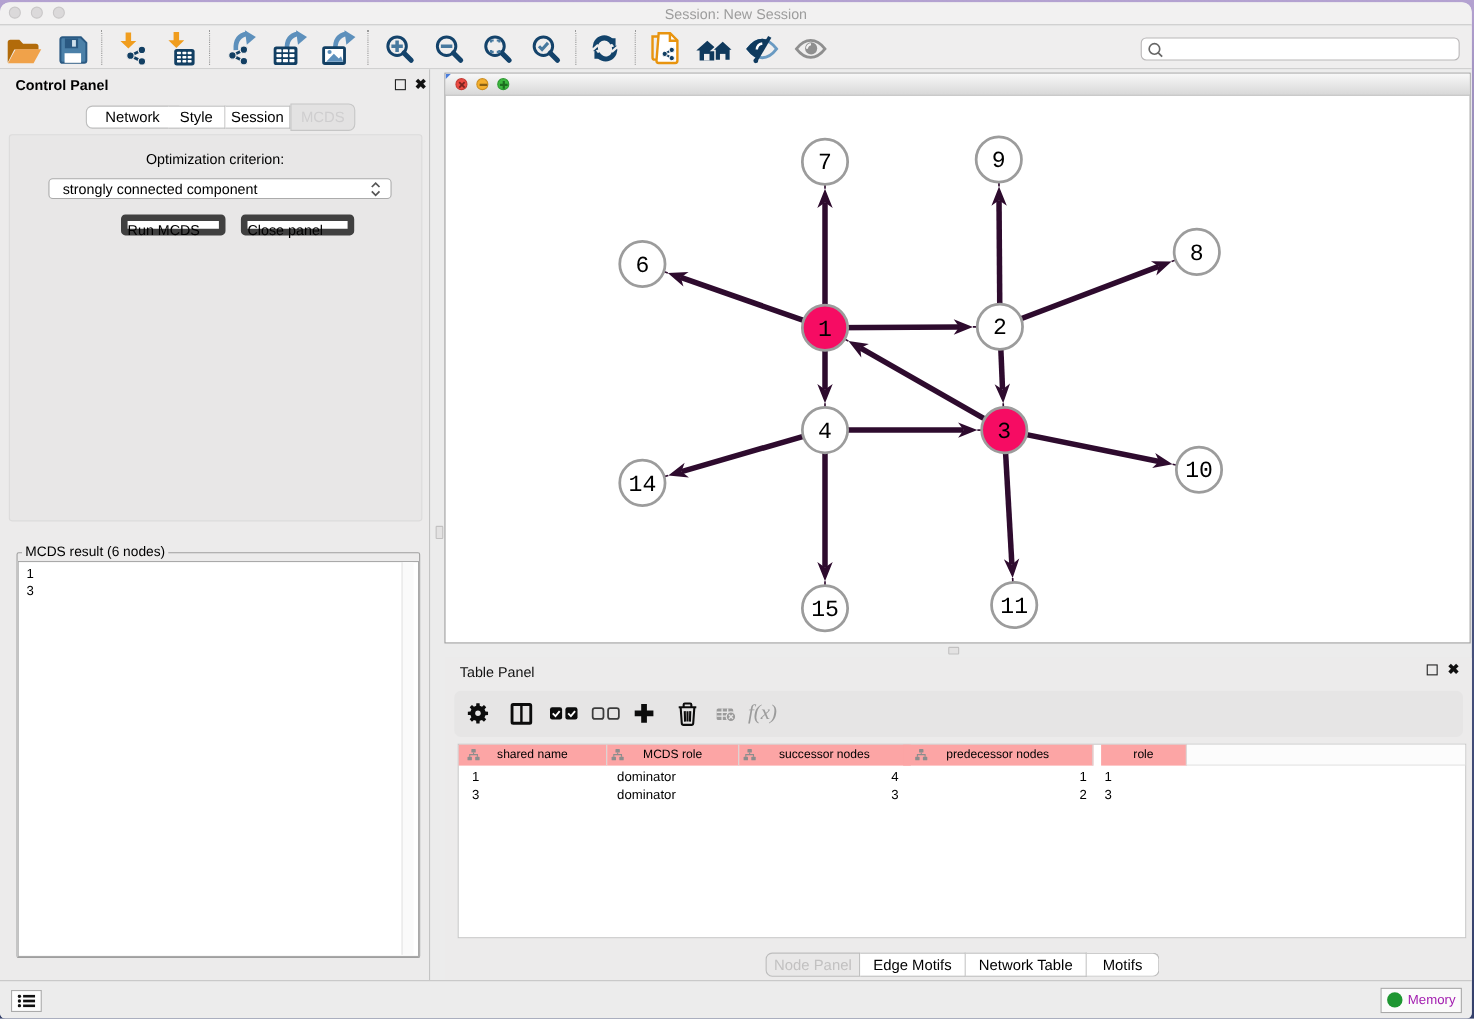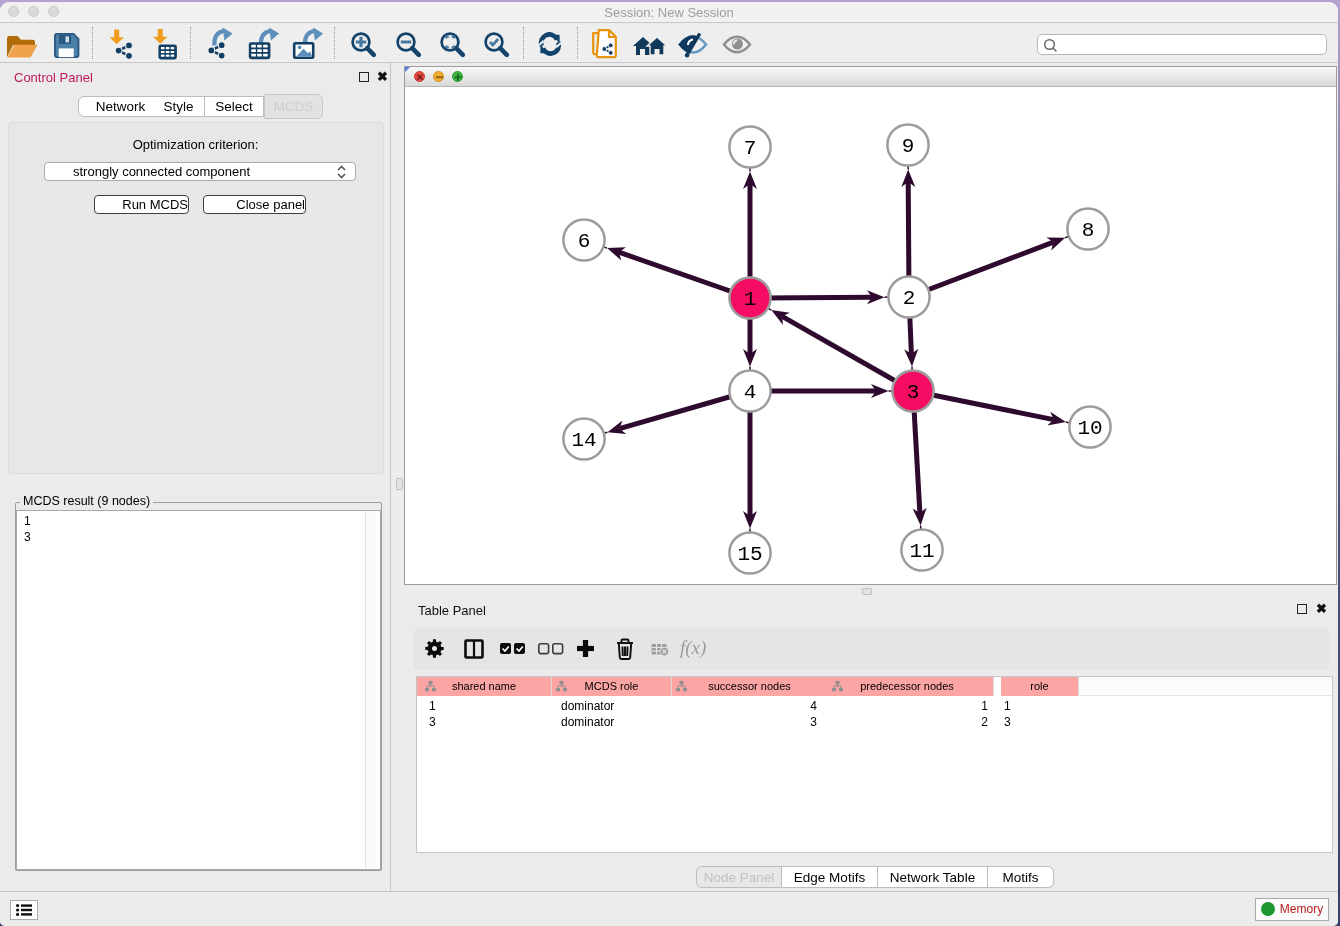--- a/index.html
+++ b/index.html
@@ -8,47 +8,47 @@
 .abs{position:absolute;}
 #win{left:0;top:2px;width:1338px;height:924px;background:#ececec;border-radius:9px 9px 5px 5px;overflow:hidden;}
 #titlebar{left:0;top:0;width:100%;height:21px;background:#f2f1f1;border-bottom:1px solid #c9c9c9;}
 .tl{width:11px;height:11px;border-radius:50%;background:#dbd9da;border:1px solid #c9c7c8;top:4px;}
 #titletext{top:3px;width:100%;text-align:center;color:#9d9d9d;font-size:13px;}
 #toolbar{left:0;top:22px;width:100%;height:39px;background:#efeeee;border-bottom:1px solid #c9c9c9;}
 .sep{top:3px;height:32px;width:0;border-left:1px dotted #9a9a9a;}
 #searchbox{left:1037px;top:10px;width:290px;height:21px;background:#fff;border:1px solid #b9b7b8;border-radius:5px;}
 #main{left:0;top:61px;width:100%;height:828px;background:#ececec;}
 #cp{left:0;top:0;width:391px;height:828px;background:#ecebeb;border-right:1px solid #c4c4c4;}
-#cp-title{left:14px;top:7px;font-size:13px;color:#be185d;}
+#cp-title{left:14px;top:7px;font-size:13px;color:#000000;font-weight:bold;}
 .winbtn-sq{width:10px;height:10px;border:1.5px solid #222;background:transparent;}
 .winbtn-x{font-size:13px;font-weight:bold;color:#111;line-height:12px;}
 .tab{top:33px;height:21px;background:#fff;border:1px solid #bdbdbd;border-left:none;font-size:13.5px;color:#000;text-align:center;line-height:20px;}
 #tab-mcds{top:31px;height:25px;background:#e3e2e2;border:1px solid #c6c6c6;border-radius:0 6px 6px 0;color:#cfcecf;line-height:24px;}
 #cp-content{left:8px;top:59px;width:376px;height:352px;background:#e8e7e7;border:1px solid #dcdbdb;border-radius:3px;}
 #opt-label{top:74px;width:391px;text-align:center;font-size:13px;color:#000;}
-#cp-select{left:44px;top:99px;width:312px;height:19px;background:#fff;border:1px solid #ababab;border-radius:4px;font-size:13px;color:#000;line-height:17px;padding-left:28px;}
-.btn{height:19px;background:#fff;border:1px solid #404040;border-radius:4px;font-size:13px;color:#000;text-align:right;line-height:17px;}
+#cp-select{left:44px;top:99px;width:312px;height:19px;background:#fff;border:1px solid #ababab;border-radius:4px;font-size:13px;color:#000;line-height:17px;padding-left:12px;}
+.btn{height:19px;background:#fff;border:6px solid #404040;border-radius:4px;font-size:13px;color:#000;text-align:left;line-height:17px;margin-left:16px;}
 #fieldset{left:15px;top:439px;width:367px;height:369px;border:1px solid #9f9f9f;border-radius:2px;}
 #legend{left:20px;top:431px;background:#ecebeb;padding:0 3px;font-size:12.5px;color:#000;}
 #resultbox{left:16px;top:447px;width:365px;height:360px;background:#fff;border:1px solid #a9a9a9;font-size:12px;color:#000;padding:2px 0 0 7px;line-height:16px;}
 #resultscroll{left:365px;top:448px;width:11px;height:357px;background:#fafafa;border-left:1px solid #e3e3e3;}
 #netframe{left:404px;top:3px;width:933px;height:519px;border:1px solid #9b9b9b;background:#fff;}
 #nettitle{left:0;top:0;width:100%;height:20px;background:linear-gradient(#f8f8f8,#d8d8d8);border-bottom:1px solid #b4b4b4;}
 .tlr{width:11px;height:11px;border-radius:50%;top:4px;}
 #nettext{top:3px;width:100%;text-align:center;font-size:13px;color:#111;}
 #tp{left:404px;top:535px;width:936px;height:293px;background:#ecebeb;}
 #tp-title{left:14px;top:5px;font-size:13px;color:#111;}
 #tp-toolbar{left:9px;top:30px;width:917px;height:42px;background:#e6e5e5;border-radius:6px;}
 #tp-table{left:12px;top:78px;width:917px;height:177px;background:#fff;border:1px solid #c6c6c6;}
 .th{top:0;height:19px;background:#fca5a5;border-right:1px solid #d9d9d9;font-size:11px;color:#000;text-align:center;line-height:19px;}
 .td{font-size:12px;color:#000;height:16px;line-height:16px;}
 .tabb{top:268px;height:22px;background:#fff;border:1px solid #bdbdbd;border-left:none;font-size:13.5px;color:#000;text-align:center;line-height:21px;}
 #statusbar{left:0;top:889px;width:100%;height:35px;background:#ececec;border-top:1px solid #c6c6c6;}
 #listbtn{left:10px;top:8px;width:28px;height:20px;background:#fdfdfd;border:1px solid #ababab;}
-#membtn{left:1255px;top:6px;width:74px;height:23px;background:#fbfbfb;border:1px solid #a9a9a9;font-size:12px;color:#b91c1c;line-height:21px;text-align:center;}
+#membtn{left:1255px;top:6px;width:74px;height:23px;background:#fbfbfb;border:1px solid #a9a9a9;font-size:12px;color:#a21caf;line-height:21px;text-align:center;}
 </style>
 </head>
 <body>
 <div id="win" class="abs">
   <div id="titlebar" class="abs">
     <div class="tl abs" style="left:8px;"></div>
     <div class="tl abs" style="left:28px;"></div>
     <div class="tl abs" style="left:48px;"></div>
     <div id="titletext" class="abs">Session: New Session</div>
   </div>
@@ -180,36 +180,36 @@
   </div>
   <div id="main" class="abs">
     <div class="abs" style="left:396px;top:415px;width:7px;height:12px;background:#e3e2e2;border:1px solid #c2c1c1;border-radius:1px;"></div>
     <div class="abs" style="left:862px;top:525px;width:10px;height:7px;background:#e3e2e2;border:1px solid #c2c1c1;border-radius:1px;"></div>
     <div id="cp" class="abs">
       <div id="cp-title" class="abs">Control Panel</div>
       <div class="winbtn-sq abs" style="left:359px;top:9px;"></div>
       <div class="winbtn-x abs" style="left:377px;top:8px;">✖</div>
       <div class="tab abs" style="left:78px;width:85px;border-radius:6px 0 0 6px;border-left:1px solid #bdbdbd;">Network</div>
       <div class="tab abs" style="left:153px;width:52px;">Style</div>
-      <div class="tab abs" style="left:205px;width:59px;">Select</div>
+      <div class="tab abs" style="left:205px;width:59px;">Session</div>
       <div class="tab abs" id="tab-mcds" style="left:264px;width:59px;">MCDS</div>
       <div id="cp-content" class="abs"></div>
       <div id="opt-label" class="abs">Optimization criterion:</div>
       <div id="cp-select" class="abs">strongly connected component
         <svg width="11" height="14" style="position:absolute;right:8px;top:2px;" viewBox="0 0 11 14">
             <path d="M2 5 L5.5 1.5 L9 5" fill="none" stroke="#555" stroke-width="1.6"></path>
             <path d="M2 9 L5.5 12.5 L9 9" fill="none" stroke="#555" stroke-width="1.6"></path>
           </svg>
       </div>
       <div class="btn abs" style="left:94px;top:132px;width:95px;">Run MCDS</div>
       <div class="btn abs" style="left:203px;top:132px;width:103px;">Close panel</div>
       <div id="fieldset" class="abs"></div>
       <div id="resultbox" class="abs">1<br>3</div>
       <div id="resultscroll" class="abs"></div>
-      <div id="legend" class="abs">MCDS result (9 nodes)</div>
+      <div id="legend" class="abs">MCDS result (6 nodes)</div>
     </div>
     <div id="netframe" class="abs">
       <div id="nettitle" class="abs">
         <svg class="abs" style="left:0;top:0;" width="10" height="10" viewBox="0 0 10 10">
             <path d="M0 0 L5 0 L0 5 Z" fill="#4a7ddc"></path>
           </svg>
         <div class="tlr abs" style="left:9px;background:#ee4b43;border:1px solid #c43b34;"></div>
         <div class="tlr abs" style="left:28px;background:#f5b02d;border:1px solid #cd8f21;"></div>
         <div class="tlr abs" style="left:47px;background:#3eb940;border:1px solid #2f9a32;"></div>
         <svg class="abs" style="left:9px;top:4px;" width="51" height="13" viewBox="0 0 51 13">

